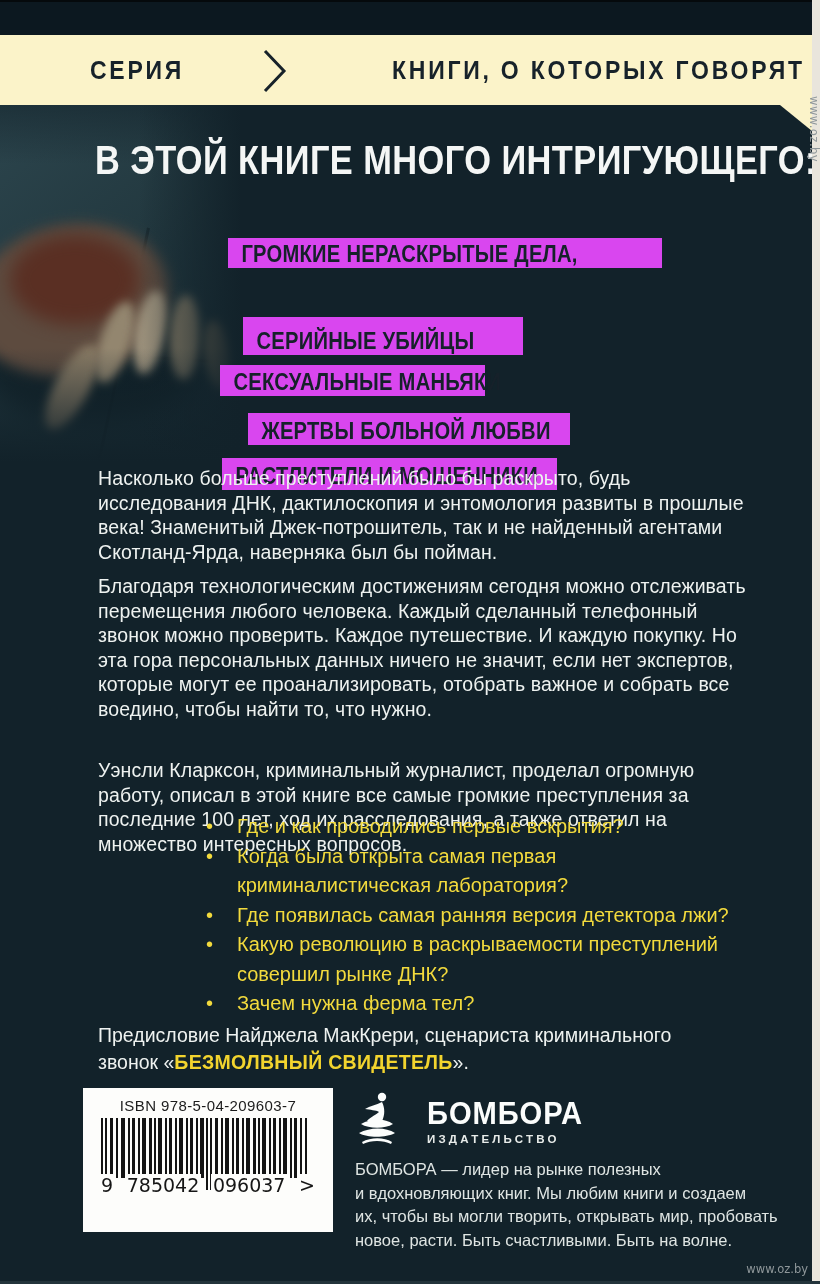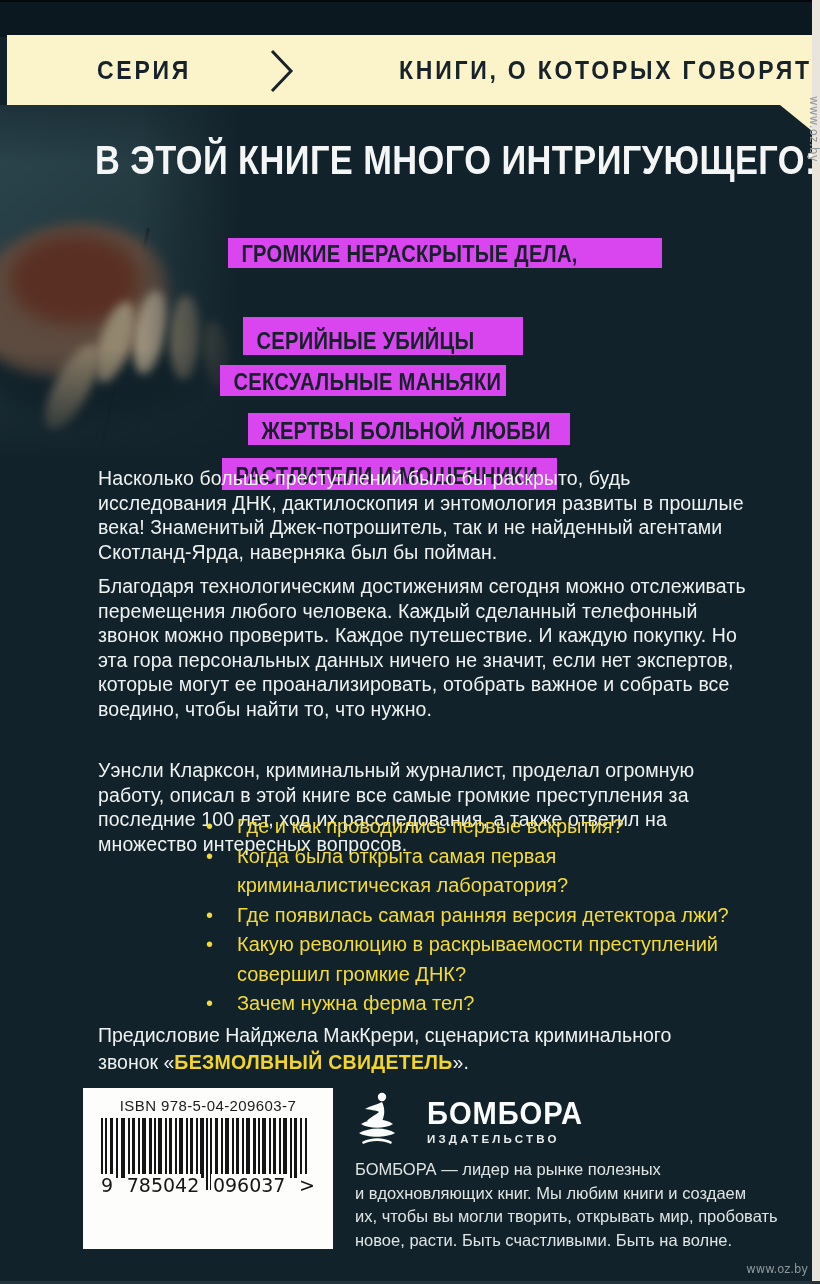--- a/index.html
+++ b/index.html
@@ -3,21 +3,21 @@
 <meta charset="utf-8">
 <style>
   html,body{margin:0;padding:0;background:#3a3a3a;}
   .cover{
     position:relative;width:820px;height:1284px;overflow:hidden;
     background:#12222a;
     font-family:"Liberation Sans",sans-serif;
   }
   
   .top-band{position:absolute;left:0;top:0;width:100%;height:35px;background:#0c1820;border-top:2px solid #05090c;}
-  .banner{position:absolute;left:7px;top:35px;width:812px;height:70px;background:#fbf3c9;}
+  .banner{position:absolute;left:0;top:35px;width:812px;height:70px;background:#fbf3c9;}
   .banner-fold{position:absolute;left:780px;top:105px;width:32px;height:26px;background:#fbf3c9;
     clip-path:polygon(0 0,100% 0,100% 100%);}
   .banner-text{position:absolute;top:0;height:70px;line-height:70px;color:#17222a;font-weight:bold;
     font-size:25px;letter-spacing:3px;transform:scaleX(.92);transform-origin:left center;white-space:nowrap;}
   .banner-series{left:90px;}
   .banner-name{left:392px;}
   .banner-chevron{position:absolute;left:262px;top:14px;}
   
   .photo{position:absolute;left:0;top:105px;width:252px;height:368px;overflow:hidden;}
   .photo .base{position:absolute;inset:0;background:linear-gradient(140deg,#2c454d 0%,#22383f 45%,#142730 100%);}
@@ -39,36 +39,36 @@
                linear-gradient(180deg,rgba(18,34,42,0) 66%,#12222a 97%);}
   
   .main-heading{position:absolute;left:95px;top:138px;color:#f4f6f5;font-weight:bold;font-size:40px;
     letter-spacing:.5px;transform:scaleX(.86);transform-origin:left top;white-space:nowrap;}
   .hl{position:absolute;background:#d946ef;color:#16212a;font-weight:bold;
     display:flex;align-items:flex-end;white-space:nowrap;margin-top:40px;}
   .hl span{display:inline-block;font-size:24px;letter-spacing:.3px;transform:scaleX(.84);transform-origin:left center;padding-left:16px;}
   .hl-1a{left:228px;top:198px;width:434px;height:30px;}
   .hl-1b{left:228px;top:228px;width:434px;height:30px;}
   .hl-2{left:243px;top:277px;width:280px;height:38px;}
-  .hl-3{left:220px;top:325px;width:286px;height:31px;}
+  .hl-3{left:220px;top:325px;width:265px;height:31px;}
   .hl-4{left:248px;top:373px;width:322px;height:32px;}
   .hl-5{left:222px;top:418px;width:335px;height:32px;}
   
   .para{position:absolute;left:98px;width:650px;color:#eef2f0;font-size:19.5px;line-height:24.5px;letter-spacing:.1px;}
   .para-1{top:466px;}
   .para-2{top:574px;}
   .para-3{top:758px;}
   .q-list{position:absolute;left:200px;top:812px;width:586px;list-style:none;margin:0;padding:0;}
   .q-list li{position:relative;padding-left:37px;color:#f2da3d;font-weight:normal;font-size:20px;line-height:29.5px;}
   .q-list li::before{content:"•";position:absolute;left:6px;top:0;color:#f2da3d;font-size:20px;}
   .q-list .l{display:block;}
   .preface{position:absolute;left:98px;top:1022px;width:650px;color:#eef2f0;font-size:19.5px;line-height:27px;}
   .preface .hl-series{color:#f2d42e;font-weight:bold;letter-spacing:.3px;}
   
-  .barcode-box{position:absolute;left:83px;top:1088px;width:250px;height:161px;background:#fdfdfb;
+  .barcode-box{position:absolute;left:83px;top:1088px;width:250px;height:144px;background:#fdfdfb;
     display:flex;flex-direction:column;align-items:center;}
   .isbn-label{margin-top:9px;color:#1c1c1c;font-size:15px;letter-spacing:.4px;}
   .barcode-svg{margin-top:4px;}
   .barcode-digits{width:218px;display:flex;justify-content:space-between;color:#161616;
     font-family:"DejaVu Sans",sans-serif;font-size:19px;margin-top:-16px;background:transparent;}
   .barcode-digits span{background:#fdfdfb;padding:0 2px;}
   .pub-logo{position:absolute;left:355px;top:1092px;display:flex;align-items:flex-start;}
   .pub-logo-text{margin-left:28px;}
   .pub-name{color:#fbfdfc;font-weight:bold;font-size:31px;letter-spacing:1px;transform:scaleX(.94);transform-origin:left top;line-height:32px;margin-top:6px;}
   .pub-sub{color:#e8ecea;font-size:11.5px;letter-spacing:3.2px;font-weight:bold;margin-top:3px;}
@@ -142,21 +142,21 @@
     <li>
       <span class="l">Когда была открыта самая первая</span>
       <span class="l">криминалистическая лаборатория?</span>
     </li>
     <li>
       <span class="l">Где появилась самая ранняя версия детектора лжи?</span>
       <span class="l"></span>
     </li>
     <li>
       <span class="l">Какую революцию в раскрываемости преступлений</span>
-      <span class="l">совершил громкие ДНК?</span>
+      <span class="l">совершил рынке ДНК?</span>
     </li>
     <li>
       <span class="l">Зачем нужна ферма тел?</span>
       <span class="l"></span>
     </li>
   </ul>
 
   <div class="preface">
     <span>Предисловие Найджела МакКрери, сценариста криминального</span><br>
     <span>звонок «</span><span class="hl-series">БЕЗМОЛВНЫЙ СВИДЕТЕЛЬ</span><span>».</span>

